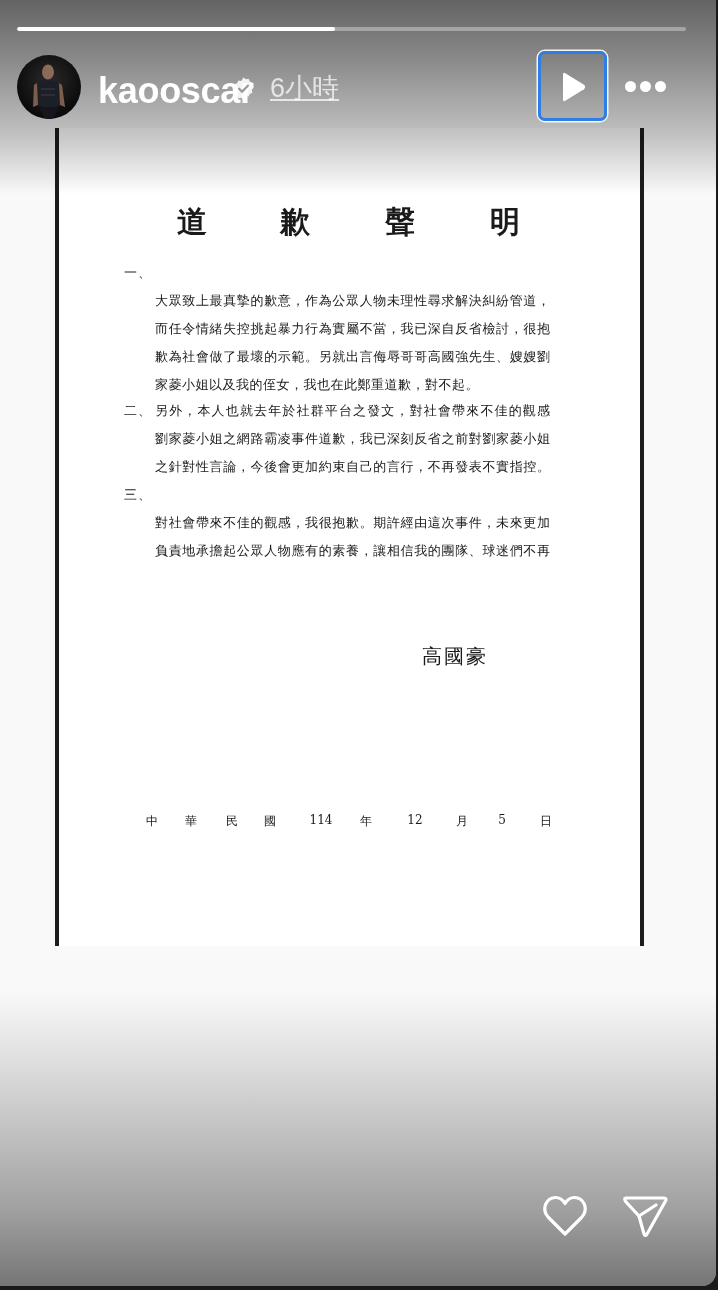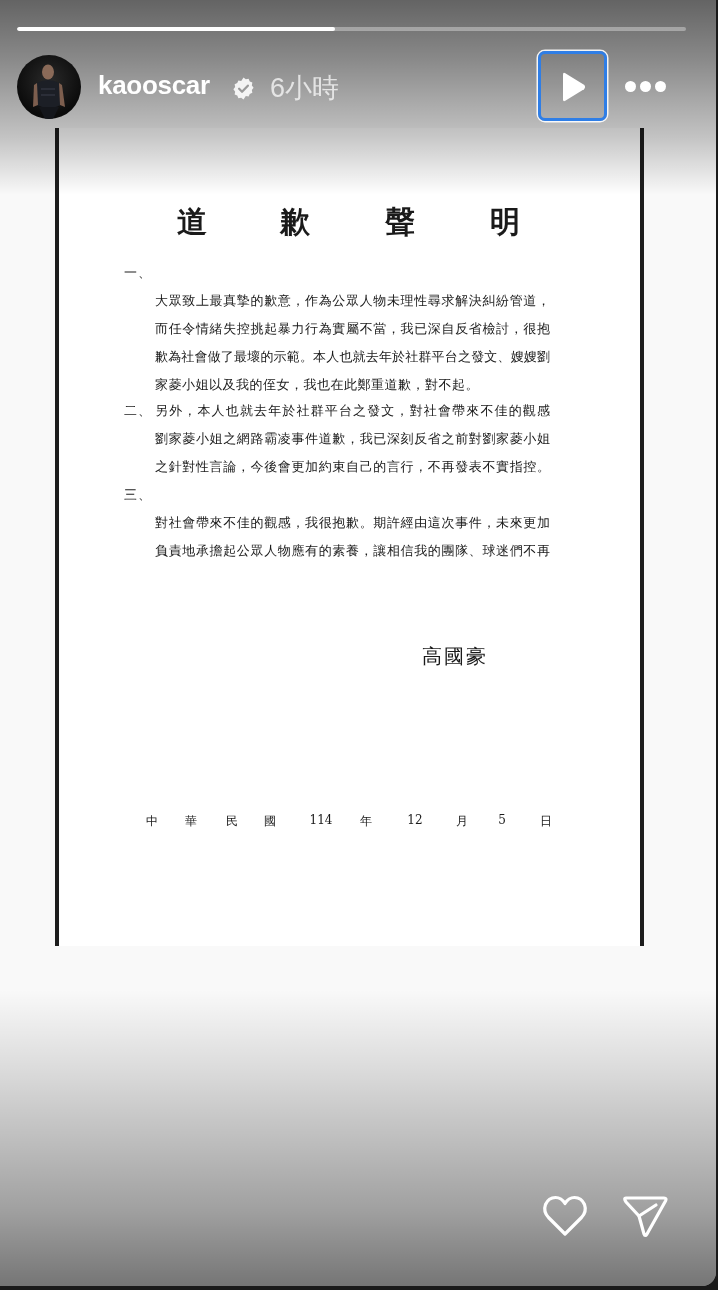--- a/index.html
+++ b/index.html
@@ -50,27 +50,27 @@
     .progress-fill { height: 100%; background: #ffffff; border-radius: 2px; }
 
     
     .avatar {
       position: absolute; left: 17px; top: 55px; width: 64px; height: 64px; border-radius: 50%;
       background: radial-gradient(circle at 50% 40%, #2a2a2a 0%, #0b0b0b 70%);
       overflow: hidden;
     }
     .avatar svg { position: absolute; left: 0; top: 0; }
     .username {
-      position: absolute; left: 98px; top: 70px; font-size: 26px; font-weight: bold;
+      position: absolute; left: 98px; top: 70px; font-size: 36px; font-weight: bold;
       color: #ffffff; font-family: "Liberation Sans", sans-serif; letter-spacing: -0.3px;
     }
     .verified { position: absolute; left: 231px; top: 76px; width: 25px; height: 25px; }
     .timestamp {
       position: absolute; left: 270px; top: 70px; font-size: 27px;
-      color: rgba(255,255,255,0.72); font-family: "Liberation Sans", sans-serif;
+      color: rgba(255,255,255,0.72); font-family: "Liberation Sans", sans-serif; text-decoration: underline;
     }
     .play-button {
       position: absolute; left: 538px; top: 51px; width: 63px; height: 64px;
       border: 3px solid #2f7ee6; border-radius: 7px;
       box-shadow: 0 0 0 1.5px rgba(255,255,255,0.9);
       background: rgba(0,0,0,0.04);
     }
     .play-button svg { position: absolute; left: 18px; top: 17px; }
     .more-button { position: absolute; left: 622px; top: 76px; width: 46px; height: 22px; }
     .dot { position: absolute; top: 5px; width: 11px; height: 11px; border-radius: 50%; background: #ffffff; }
@@ -87,21 +87,21 @@
   <div class="doc-page"></div>
 
   <div class="doc-text title-char" style="left:172px">道</div>
   <div class="doc-text title-char" style="left:275px">歉</div>
   <div class="doc-text title-char" style="left:380px">聲</div>
   <div class="doc-text title-char" style="left:485px">明</div>
 
   <div class="doc-text para-marker" style="top:264px">一、</div>
   <div class="doc-text para-line" style="top:292px">大眾致上最真摯的歉意，作為公眾人物未理性尋求解決糾紛管道，</div>
   <div class="doc-text para-line" style="top:320px">而任令情緒失控挑起暴力行為實屬不當，我已深自反省檢討，很抱</div>
-  <div class="doc-text para-line" style="top:348px">歉為社會做了最壞的示範。本人也就去年於社群平台之發文、嫂嫂劉</div>
+  <div class="doc-text para-line" style="top:348px">歉為社會做了最壞的示範。另就出言侮辱哥哥高國強先生、嫂嫂劉</div>
   <div class="doc-text para-line short" style="top:376px">家菱小姐以及我的侄女，我也在此鄭重道歉，對不起。</div>
 
   <div class="doc-text para-marker" style="top:402px">二、</div>
   <div class="doc-text para-line" style="top:402px">另外，本人也就去年於社群平台之發文，對社會帶來不佳的觀感</div>
   <div class="doc-text para-line" style="top:430px">劉家菱小姐之網路霸凌事件道歉，我已深刻反省之前對劉家菱小姐</div>
   <div class="doc-text para-line" style="top:458px">之針對性言論，今後會更加約束自己的言行，不再發表不實指控。</div>
 
   <div class="doc-text para-marker" style="top:486px">三、</div>
   <div class="doc-text para-line" style="top:514px">對社會帶來不佳的觀感，我很抱歉。期許經由這次事件，未來更加</div>
   <div class="doc-text para-line" style="top:542px">負責地承擔起公眾人物應有的素養，讓相信我的團隊、球迷們不再</div>

